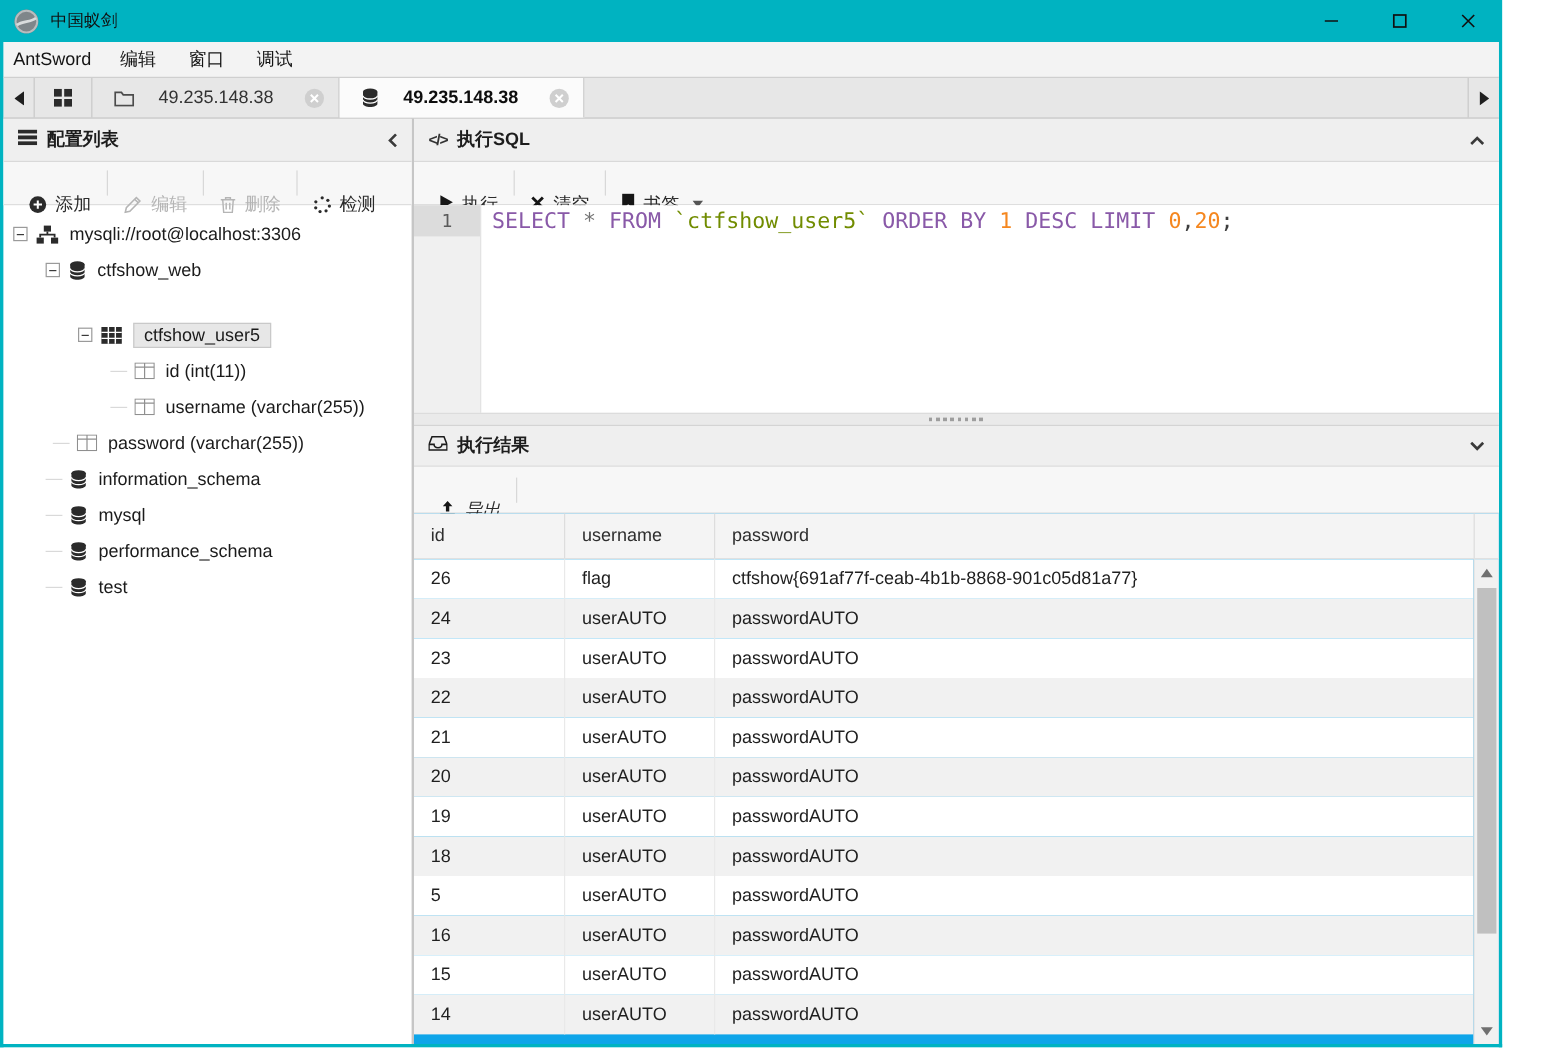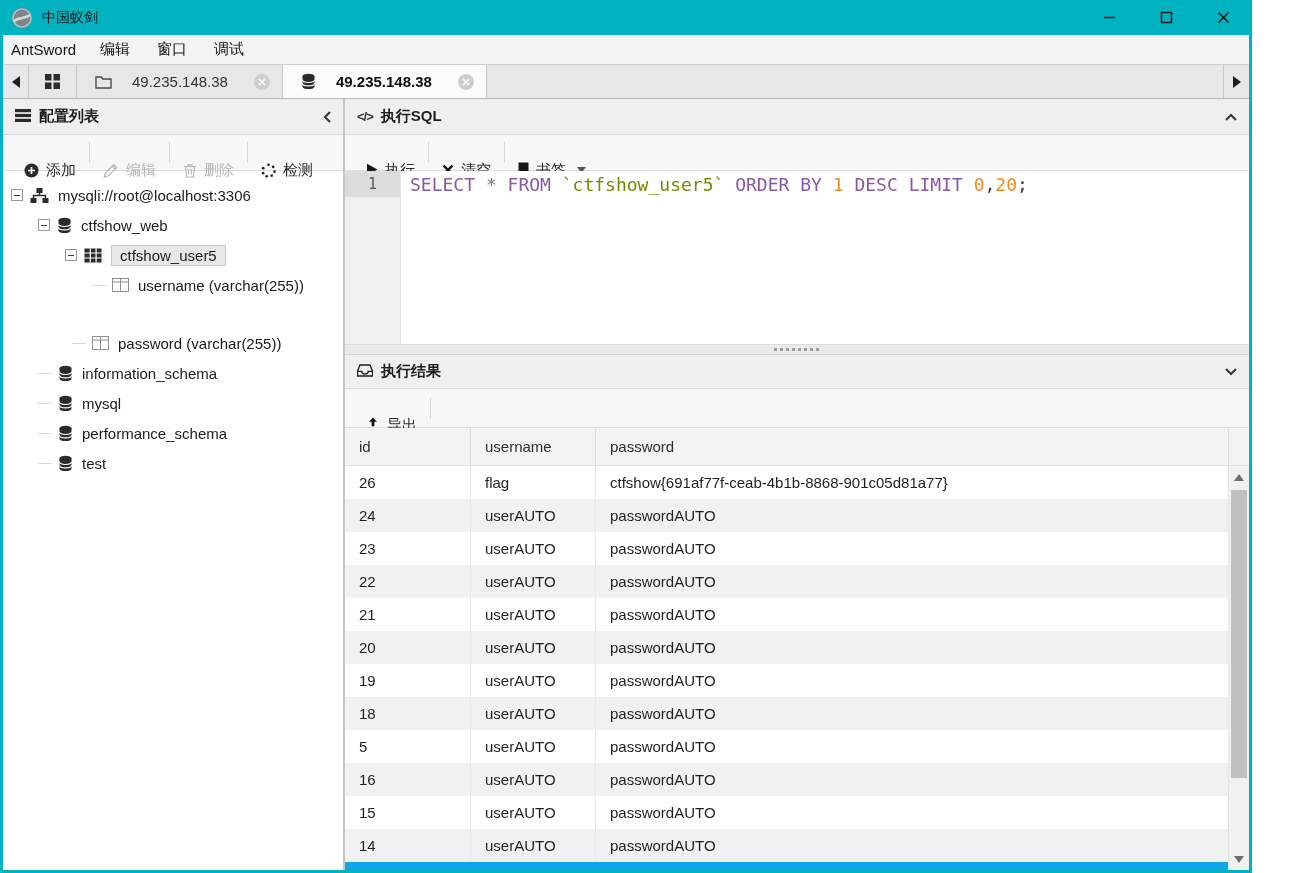--- a/index.html
+++ b/index.html
@@ -78,21 +78,21 @@
   .code-line{height:26px;display:flex;align-items:center;padding-left:9px;white-space:pre;}
   .tok-keyword{color:var(--kw);} .tok-string{color:var(--str);}
   .tok-number{color:var(--num);} .tok-plain{color:var(--plain);} .tok-operator{color:var(--op);}
 
   
   .splitter{height:11px;flex:none;background:#eaeaea;border-top:1px solid #dcdcdc;border-bottom:1px solid #d4d4d4;
             display:flex;align-items:center;justify-content:center;}
   .grip{width:46px;height:3px;background:repeating-linear-gradient(90deg,#9e9e9e 0 3px,transparent 3px 6px);}
 
   .result-header{height:34px;}
-  .result-toolbar{height:39px;}
+  .result-toolbar{height:39px;font-style:italic;}
 
   
   .result-table{flex:1;position:relative;min-height:0;background:#0ea5e9;}
   .thead{height:38px;background:#f4f4f4;border-bottom:1px solid #e0e0e0;display:flex;font-size:15px;color:#2e2e2e;
          position:absolute;top:0;left:0;right:0;}
   .th{display:flex;align-items:center;padding-left:14px;border-right:1px solid #ddd;}
   .th-scrollcap{width:20px;border-right:none;}
   .c0{width:126px;flex:none;} .c1{width:125px;flex:none;} .c2{flex:1;min-width:0;}
   .tbody{position:absolute;top:38px;left:0;right:21px;bottom:0;overflow:hidden;}
   .tr{height:33px;display:flex;font-size:15px;color:#1f1f1f;background:#fff;}
@@ -285,41 +285,51 @@
               <span class="expander"></span>
               <span class="tree-icon">
                 <svg width="15" height="17" viewBox="0 0 15 17">
                   <path d="M1.5 3.4 v10 c0 1.5 2.7 2.7 6 2.7 s6 -1.2 6 -2.7 v-10" fill="#2b2b2b"></path>
                   <ellipse cx="7.5" cy="3.4" rx="6" ry="2.6" fill="#2b2b2b"></ellipse>
                   <path d="M1.5 6.8 c0 1.5 2.7 2.7 6 2.7 s6 -1.2 6 -2.7 M1.5 10.2 c0 1.5 2.7 2.7 6 2.7 s6 -1.2 6 -2.7" stroke="#fff" stroke-width="1.1" fill="none"></path>
                 </svg>
               </span>
               <span class="tree-label">ctfshow_web</span>
             </div>
-            <div class="tree-row" style="padding-left: 62px;">
+            <div class="tree-row" style="padding-left: 62px; margin-top: 24px;">
               <span class="expander"></span>
               <span class="tree-icon">
                 <svg width="18" height="15">
                   <rect x="0.5" y="0.5" width="17" height="14" fill="#2b2b2b"></rect>
                   <path d="M0.5 5 h17 M0.5 10 h17 M6.3 0.5 v14 M12.1 0.5 v14" stroke="#fff" stroke-width="1.2"></path>
                 </svg>
               </span>
               <span class="tree-label selected">ctfshow_user5</span>
             </div>
             <div class="tree-row" style="padding-left: 89px;">
               <span class="twig"></span>
               <span class="tree-icon">
                 <svg width="17" height="14">
                   <rect x="0.5" y="0.5" width="16" height="13" fill="#fff" stroke="#8f8f8f"></rect>
                   <path d="M0.5 4 h16 M8.5 0.5 V13.5" stroke="#8f8f8f" stroke-width="1"></path>
                 </svg>
               </span>
+              <span class="tree-label">id (int(11))</span>
+            </div>
+            <div class="tree-row" style="padding-left: 89px;">
+              <span class="twig"></span>
+              <span class="tree-icon">
+                <svg width="17" height="14">
+                  <rect x="0.5" y="0.5" width="16" height="13" fill="#fff" stroke="#8f8f8f"></rect>
+                  <path d="M0.5 4 h16 M8.5 0.5 V13.5" stroke="#8f8f8f" stroke-width="1"></path>
+                </svg>
+              </span>
               <span class="tree-label">username (varchar(255))</span>
             </div>
-            <div class="tree-row" style="padding-left: 69px; margin-top: 28px;">
+            <div class="tree-row" style="padding-left: 41px;">
               <span class="twig"></span>
               <span class="tree-icon">
                 <svg width="17" height="14">
                   <rect x="0.5" y="0.5" width="16" height="13" fill="#fff" stroke="#8f8f8f"></rect>
                   <path d="M0.5 4 h16 M8.5 0.5 V13.5" stroke="#8f8f8f" stroke-width="1"></path>
                 </svg>
               </span>
               <span class="tree-label">password (varchar(255))</span>
             </div>
             <div class="tree-row" style="padding-left: 35px;">

